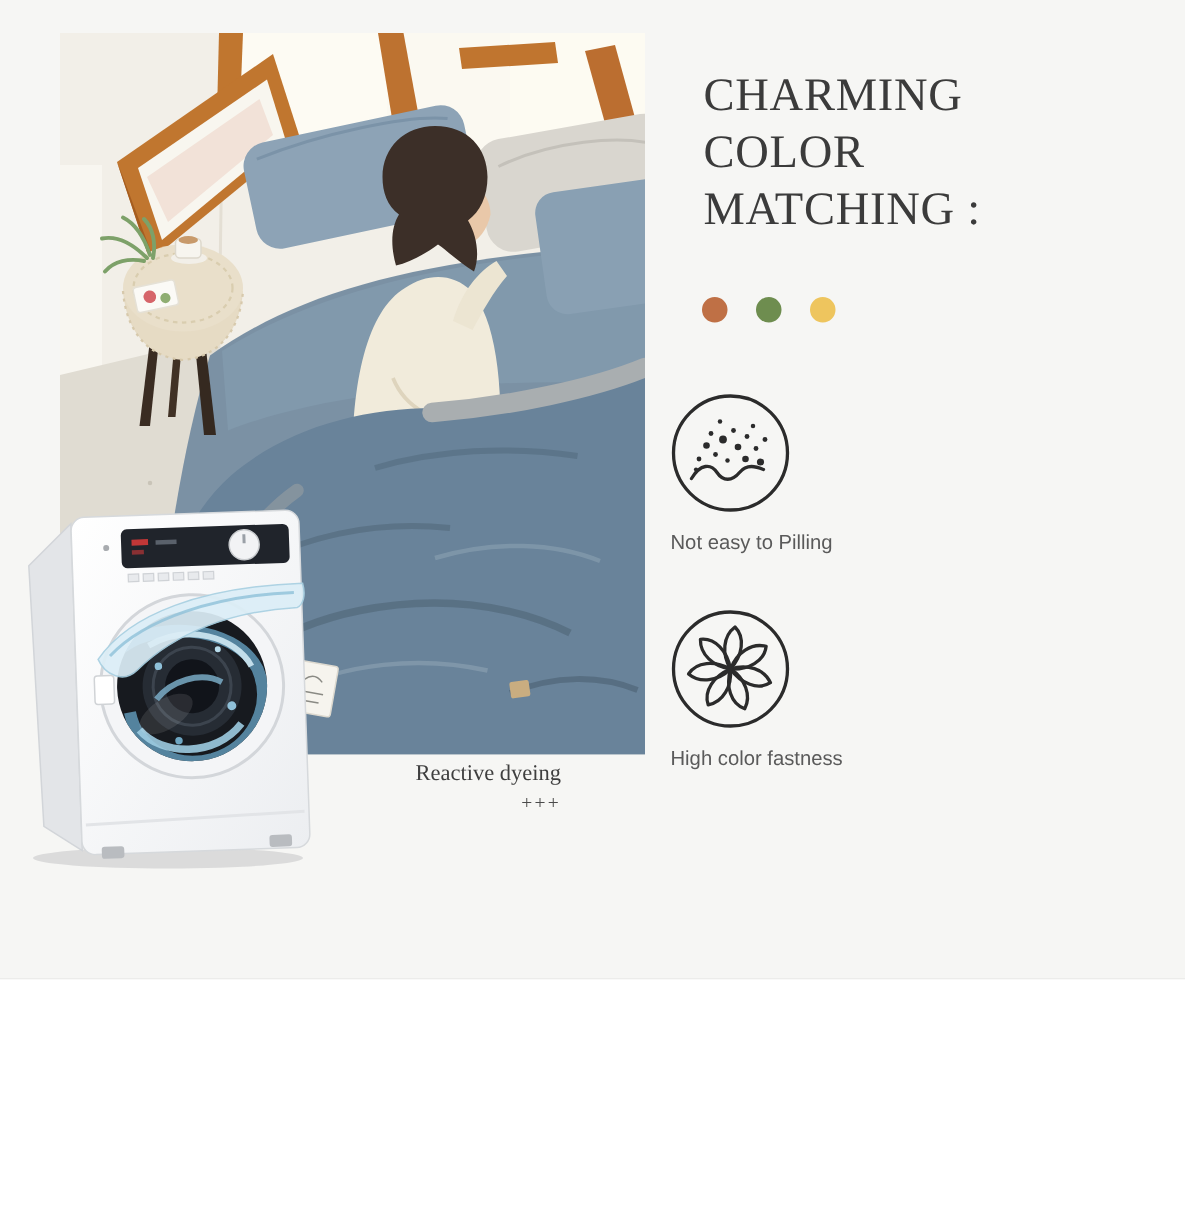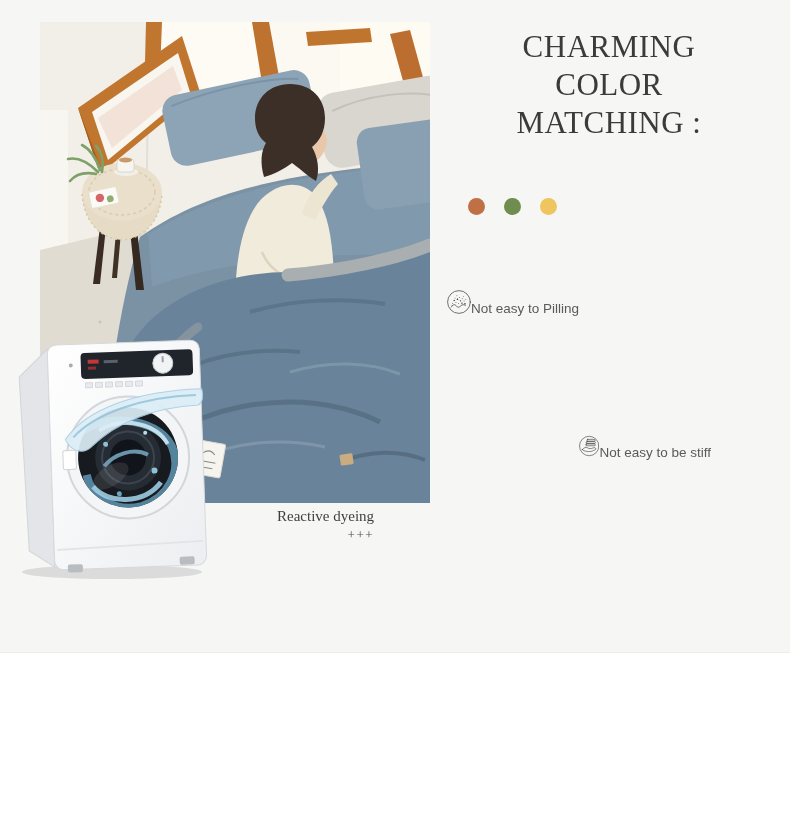--- a/index.html
+++ b/index.html
@@ -9,31 +9,31 @@
         background:#f6f6f4;border-bottom:1px solid #ececea;}
   .bottom-section{position:absolute;left:0;top:653px;width:790px;height:167px;background:#ffffff;}
 
   
   .photo{position:absolute;left:40px;top:22px;width:390px;height:481px;z-index:1;}
   .photo svg{display:block;width:100%;height:100%;}
   .washer{position:absolute;left:6px;top:334px;width:212px;height:246px;z-index:2;}
   .washer svg{display:block;width:100%;height:100%;}
 
   
-  .hero-title{position:absolute;left:469px;top:28px;width:280px;margin:0;
+  .hero-title{position:absolute;left:469px;top:44px;width:280px;margin:0;
         font-family:"Liberation Serif",serif;font-weight:500;font-size:31px;line-height:38px;
-        letter-spacing:.5px;color:#3b3b3b;white-space:pre-line;z-index:3;text-align:center;}
+        letter-spacing:.5px;color:#3b3b3b;white-space:pre-line;z-index:3;}
   .hero-sub{position:absolute;left:470px;top:148px;width:252px;margin:0;
         font-family:"Liberation Serif",serif;font-size:8.5px;line-height:12.5px;
         letter-spacing:.6px;color:#4e4e4e;text-transform:uppercase;z-index:3;}
   .swatches{position:absolute;left:468px;top:198px;display:flex;gap:19px;z-index:3;}
   .swatch{width:17px;height:17px;border-radius:50%;}
 
   
-  .feature{position:absolute;width:132px;display:flex;align-items:center;z-index:3;}
+  .feature{position:absolute;width:132px;display:flex;flex-direction:column;align-items:flex-start;z-index:3;}
   .feature .ficon{width:80px;height:80px;}
   .feature .flabel{margin-top:12px;font-size:13.5px;color:#5a5a5a;white-space:nowrap;}
   .f1{left:447px;top:262px;}
   .f2{left:579px;top:261px;}
   .f3{left:447px;top:406px;}
   .f4{left:579px;top:406px;}
 
   .caption{position:absolute;left:277px;top:506px;z-index:3;
         font-family:Liberation Serif, serif;color:#3f3f3f;text-align:right;}
   .caption .c1{font-size:15px;line-height:20px;}
@@ -221,33 +221,38 @@
           <circle cx="38" cy="45" r="1.5"></circle>
             <circle cx="55" cy="22" r="1.5"></circle>
             <circle cx="17" cy="51" r="1.4"></circle>
           <circle cx="33" cy="19" r="1.5"></circle>
         </g>
       </svg>
       <span class="flabel">Not easy to Pilling</span>
     </div>
 
 
-
-    <div class="feature f4">
+    <div class="feature f3">
       <svg class="ficon" viewBox="0 0 80 80">
         <circle cx="40" cy="40" r="38" class="icon-stroke" stroke-width="2"></circle>
-        <g class="icon-stroke" stroke-width="2.4">
-          <rect x="31" y="14" width="32" height="7" rx="3.5"></rect>
-          <rect x="28" y="23" width="36" height="7" rx="3.5"></rect>
-          <rect x="26" y="32" width="38" height="7" rx="3.5"></rect>
-        </g>
-        <path d="M13 54 C20 45 28 44 33 47 C39 51 48 51 54 48 C60 45 65 47 66 51 C66 54 62 56 58 57 C50 62 38 63 30 61 C23 60 16 58 13 54 Z" class="icon-stroke" stroke-width="2.2"></path>
-      </svg>
-      <span class="flabel">Not easy to be stiff</span>
-    </div>
+        <g class="icon-stroke" stroke-width="1.8">
+          <g id="petal">
+              <path d="M40 40 C34 30 35 18 43 12 C50 19 48 31 40 40 Z"></path>
+            </g>
+          <use href="#petal" transform="rotate(51.4 40 40)"></use>
+          <use href="#petal" transform="rotate(102.8 40 40)"></use>
+          <use href="#petal" transform="rotate(154.2 40 40)"></use>
+          <use href="#petal" transform="rotate(205.7 40 40)"></use>
+          <use href="#petal" transform="rotate(257.1 40 40)"></use>
+          <use href="#petal" transform="rotate(308.5 40 40)"></use>
+        </g>
+      </svg>
+      <span class="flabel">High color fastness</span>
+    </div>
+
 
     <div class="caption">
       <div class="c1">Reactive dyeing</div>
       <div class="c2">+++</div>
     </div>
   </section>
 
   <section class="bottom-section">
     
     

